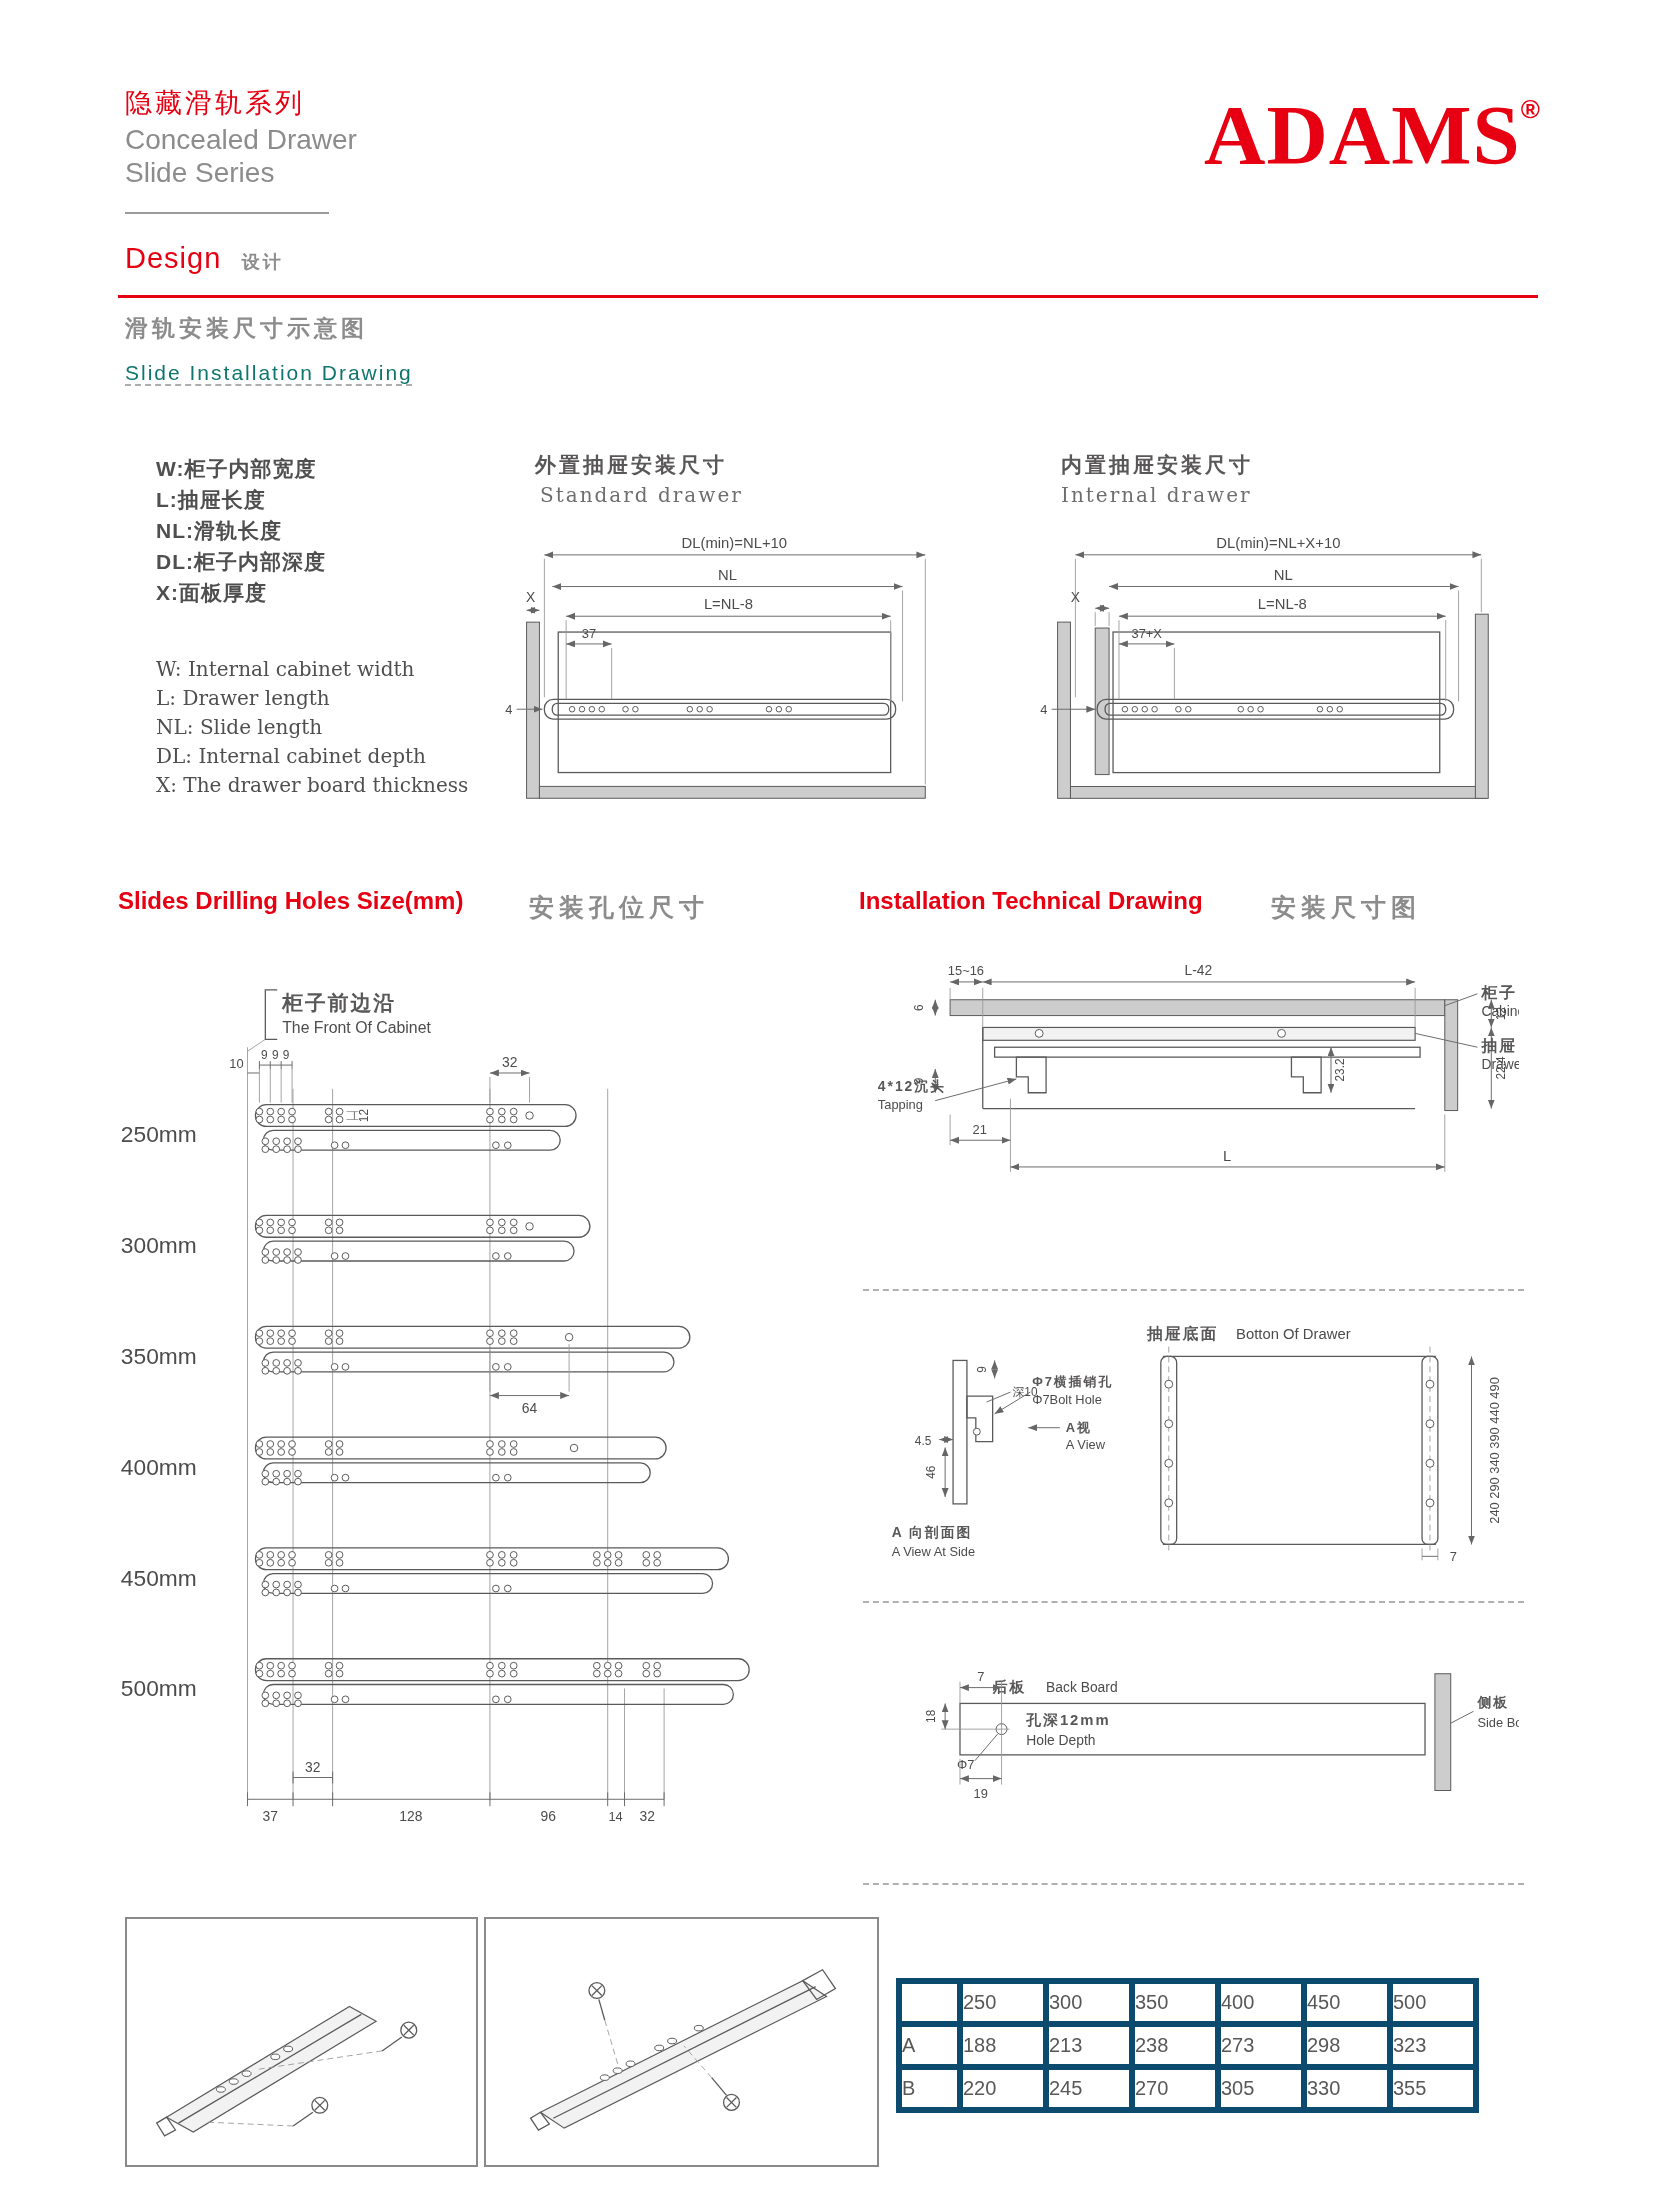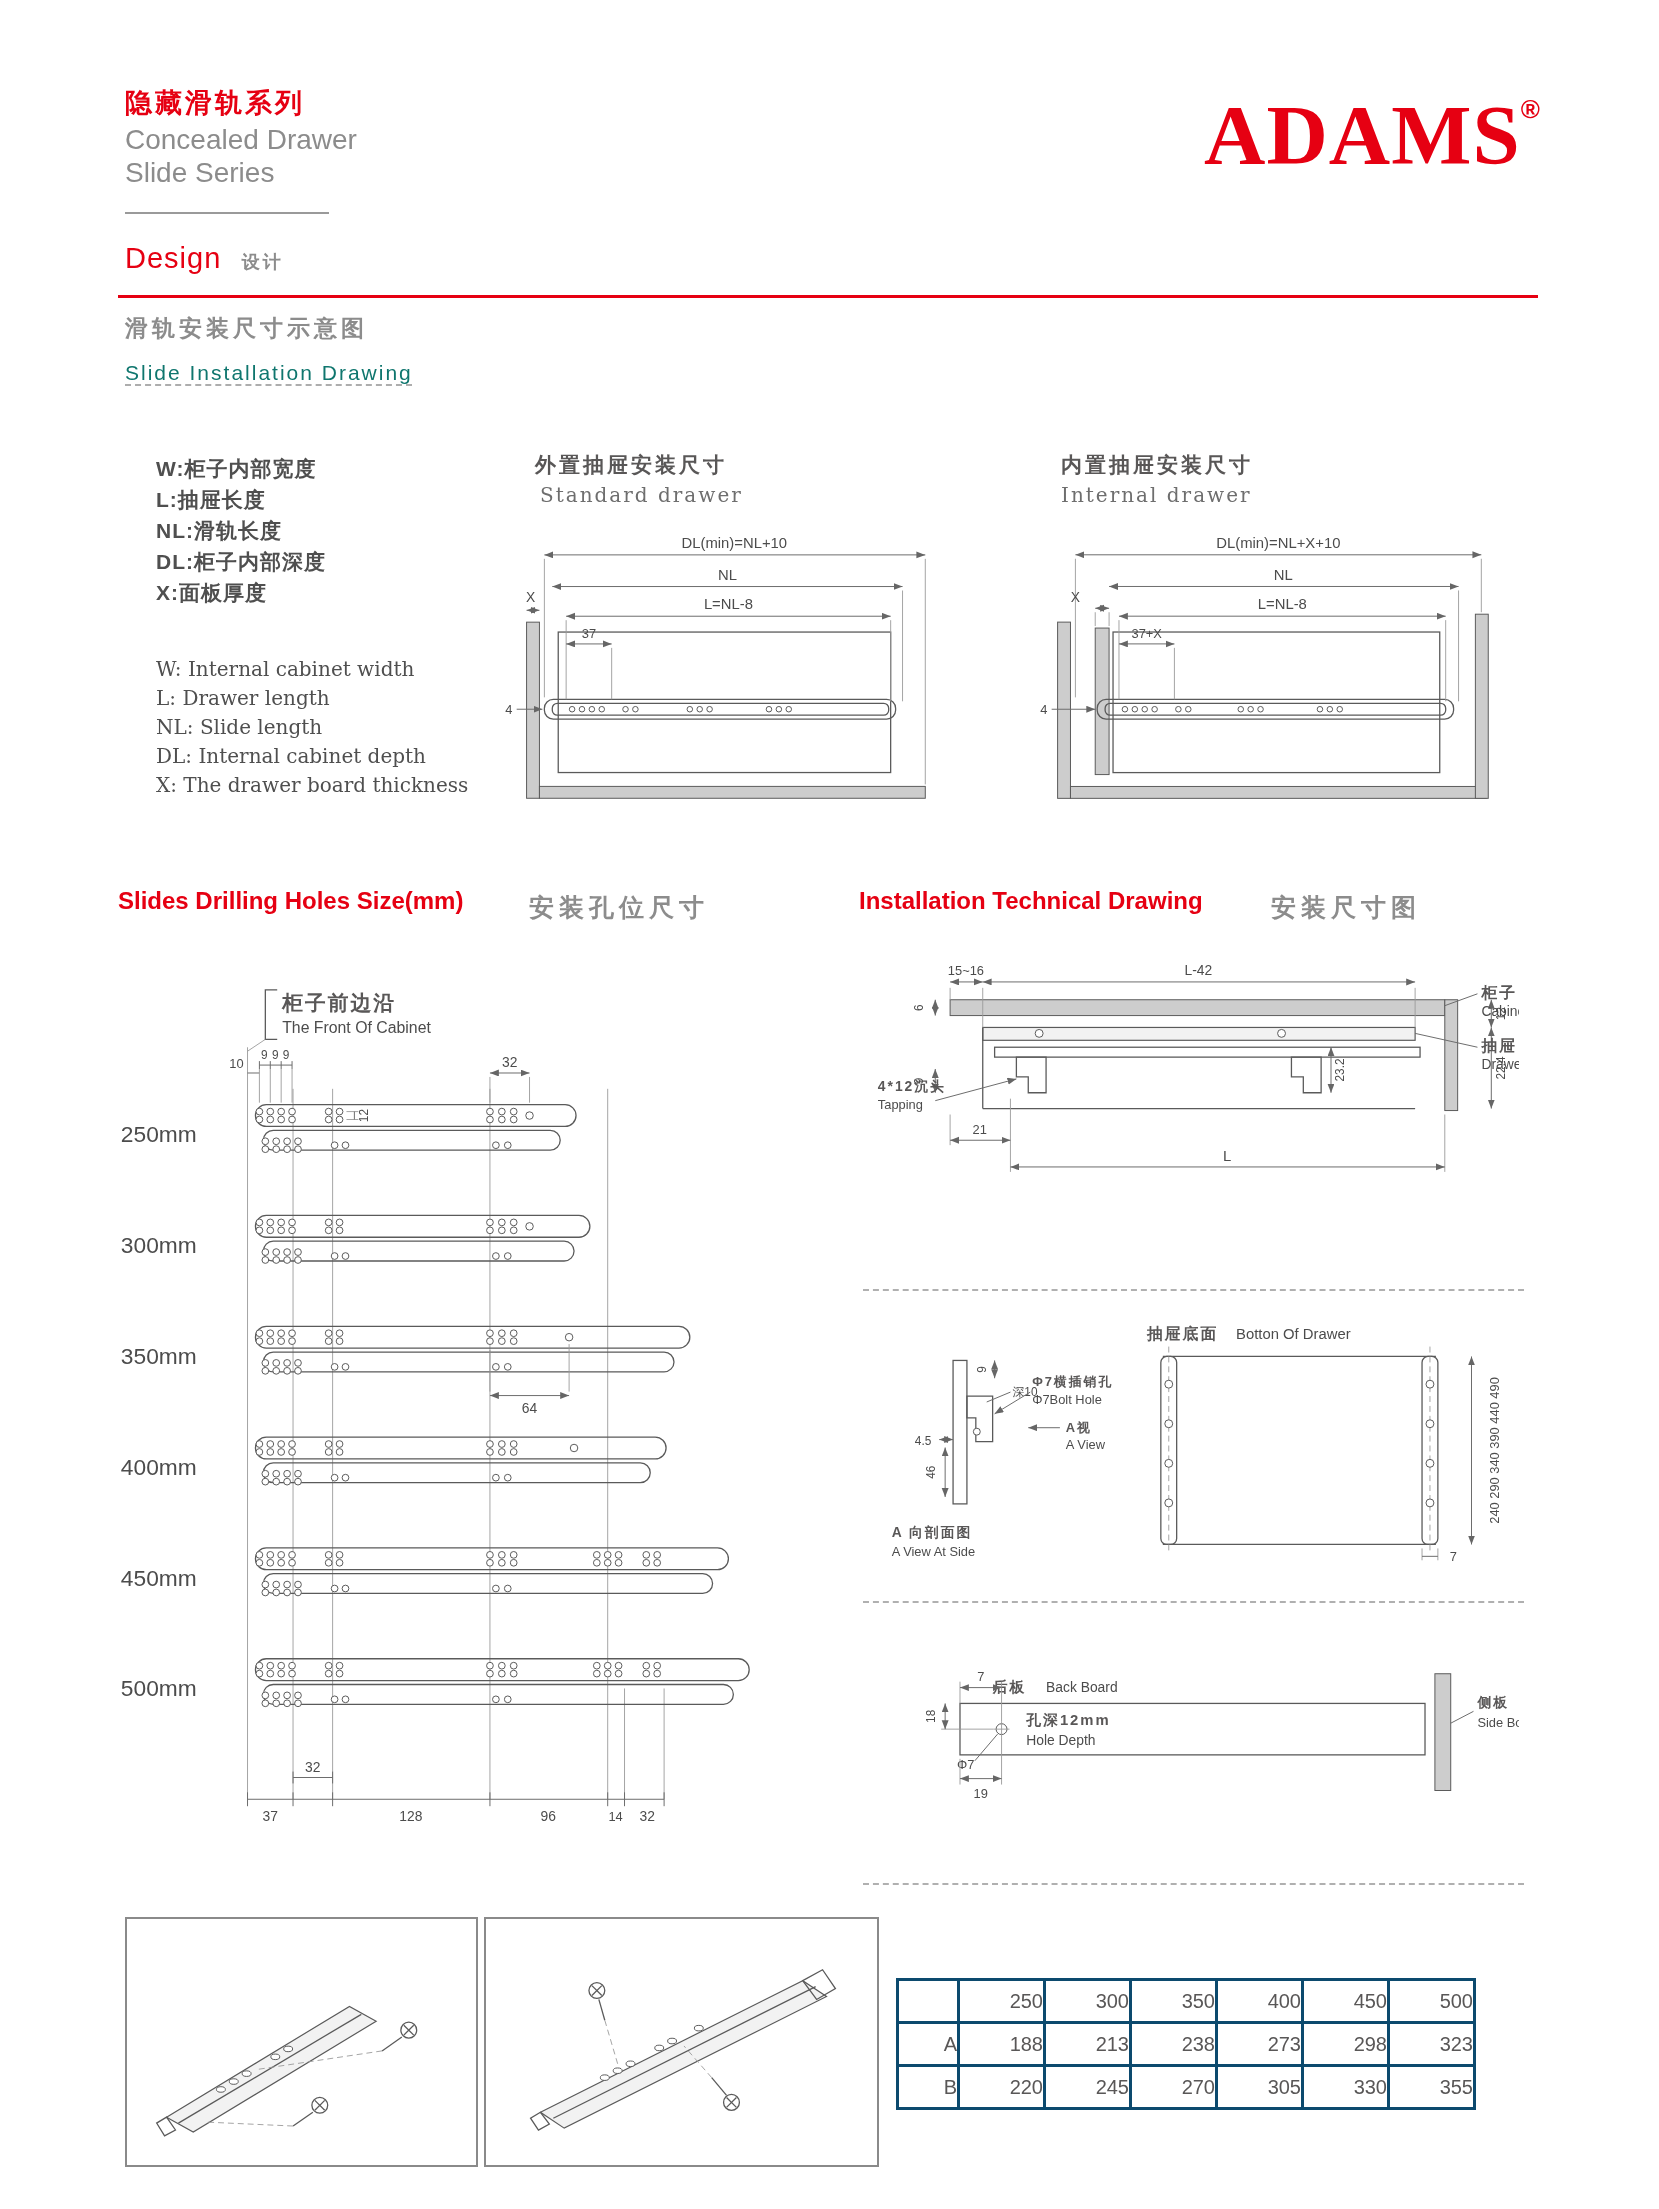--- a/index.html
+++ b/index.html
@@ -3,21 +3,21 @@
 <meta charset="utf-8">
 <title>Concealed Drawer Slide Series</title>
 <style>
   *{margin:0;padding:0;box-sizing:border-box}
   html,body{background:#ffffff}
   body{font-family:"Liberation Sans",sans-serif;color:#595757}
   .page{position:relative;width:1659px;height:2210px;background:#fff;overflow:hidden;--accent:#e60012}
   .abs{position:absolute}
 
   
-  .h-series-cn{left:125px;top:85px;color:var(--accent);font-size:27px;font-weight:bold;letter-spacing:3px}
+  .h-series-cn{left:125px;top:85px;color:var(--accent);font-size:27px;font-weight:normal;letter-spacing:3px}
   .h-series-en{left:125px;top:123px;color:#8c8c8c;font-size:28px;line-height:33px}
   .h-underline{left:125px;top:212px;width:204px;height:2px;background:#9a9a9a}
   .brand{left:1204px;top:93px;color:var(--accent);font-family:"Liberation Serif",serif;font-weight:bold;font-size:85px;letter-spacing:1px;line-height:1;white-space:nowrap}
   .brand .reg{font-size:26px;vertical-align:46px;font-family:"Liberation Sans",sans-serif}
 
   
   .design-row{left:125px;top:242px;white-space:nowrap}
   .design-en{color:var(--accent);font-size:29px;letter-spacing:1px}
   .design-cn{color:#8c8c8c;font-size:18px;font-weight:bold;margin-left:16px;letter-spacing:3px}
   .red-rule{left:118px;top:295px;width:1420px;height:3px;background:var(--accent)}
@@ -48,21 +48,21 @@
   .part{fill:none;stroke:#5a5a5a;stroke-width:1.3}
   .partf{fill:#f2f2f2;stroke:#5a5a5a;stroke-width:1.2}
   .fillg{fill:#cdcdcd;stroke:#5a5a5a;stroke-width:1}
   .dim{stroke:#6b6b6b;stroke-width:1;fill:none}
   .ext{stroke:#9a9a9a;stroke-width:0.9;fill:none}
   .cl{stroke:#9a9a9a;stroke-width:0.9;stroke-dasharray:6 4;fill:none}
   .hole{fill:#ffffff;stroke:#5a5a5a;stroke-width:1}
 
   
   .spec-table{border-collapse:collapse}
-  .spec-table td{border:3px solid #0c4a6e;width:86px;height:43px;text-align:right;font-size:20px;color:#595757;vertical-align:middle}
+  .spec-table td{border:6px solid #0c4a6e;width:86px;height:43px;text-align:left;font-size:20px;color:#595757;vertical-align:middle}
   .spec-table td.first{width:61px}
 </style>
 </head>
 <body>
 
 <svg width="0" height="0" style="position:absolute" aria-hidden="true">
   <defs>
     <marker id="arr" markerWidth="10" markerHeight="8" refX="9" refY="3.5" orient="auto-start-reverse" markerUnits="userSpaceOnUse">
       <path d="M0,0 L9,3.5 L0,7 z" fill="#666"></path>
     </marker>

